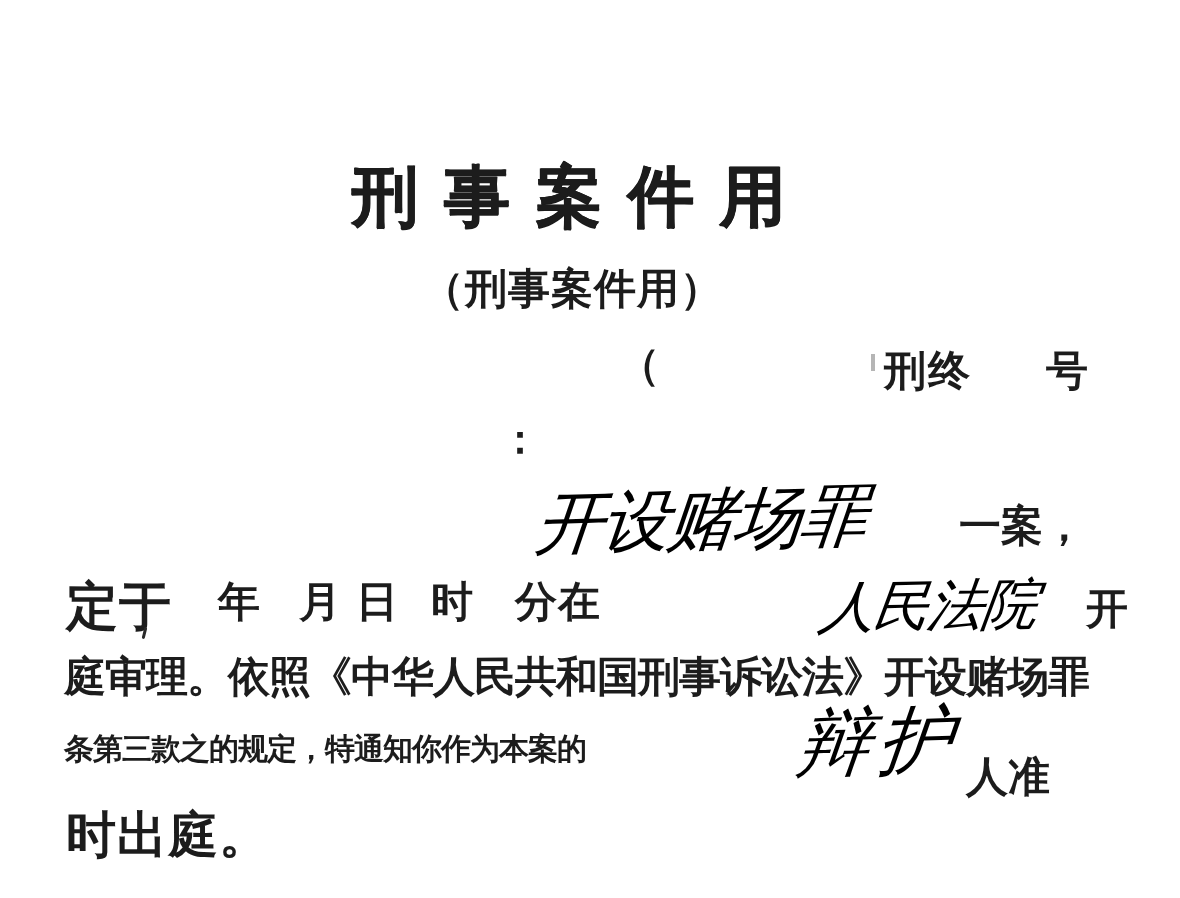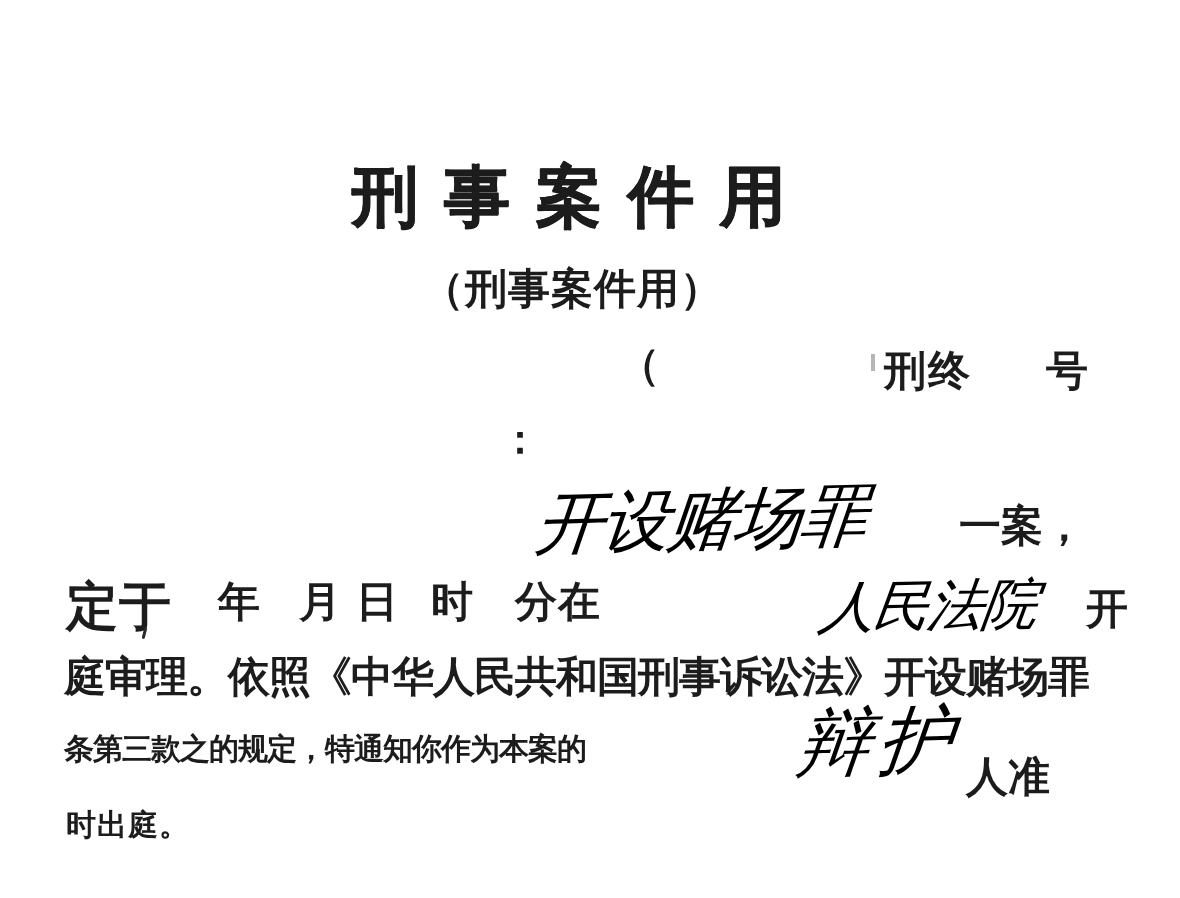--- a/index.html
+++ b/index.html
@@ -56,15 +56,15 @@
   <div class="speck" style="left: 143px; top: 627px; width: 3px; height: 12px; transform: rotate(14deg); border-radius: 2px;"></div>
   <div class="abs hand" style="left: 820px; top: 578px; font-size: 56px; letter-spacing: -2px; transform: rotate(-1deg) skewX(-8deg);">人民法院</div>
   <div class="abs print" style="left: 1086px; top: 588px; font-size: 42px;">开</div>
 
   <div class="abs print" style="left: 64px; top: 656px; font-size: 42px; letter-spacing: -1px;">庭审理。依照《中华人民共和国刑事诉讼法》开设赌场罪</div>
 
   <div class="abs print" style="left: 64px; top: 734px; font-size: 30px; letter-spacing: -1px;">条第三款之的规定，特通知你作为本案的</div>
   <div class="abs hand" style="left: 797px; top: 705px; font-size: 74px; letter-spacing: 8px; transform: rotate(-2deg) skewX(-8deg);">辩护</div>
   <div class="abs print" style="left: 966px; top: 740px; font-size: 42px; margin-top: 16px;">人准</div>
 
-  <div class="abs print" style="left: 66px; top: 810px; font-size: 30px; letter-spacing: 1px;">时出庭。</div>
+  <div class="abs print" style="left: 66px; top: 810px; font-size: 50px; letter-spacing: 1px;">时出庭。</div>
 
 </div>
 
 </body></html>

